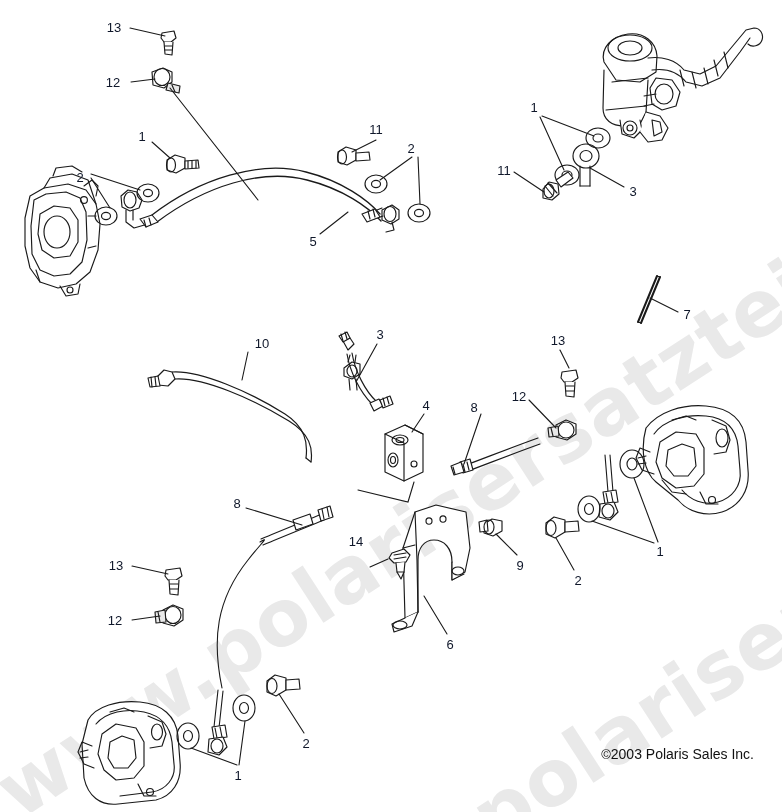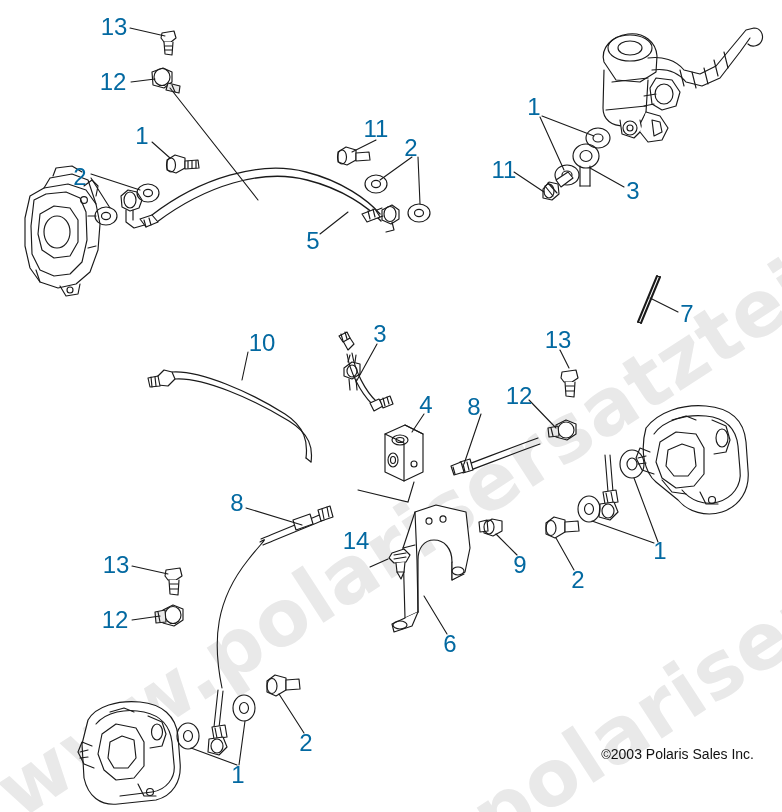--- a/index.html
+++ b/index.html
@@ -24,22 +24,22 @@
     left:-20px; top:760px;
   }
 
   
   #art{position:absolute;left:0;top:0;width:782px;height:812px;z-index:2;}
 
   
   .callout{
     position:absolute;z-index:4;
     font-family:"Liberation Sans",sans-serif;
-    font-size:24px;
-    color:#0369a1;
+    font-size:13px;
+    color:#0f172a;
     line-height:1;
     transform:translate(-50%,-50%);
     white-space:nowrap;
   }
 
   
   #copyright{
     position:absolute;z-index:5;
     right:28px;bottom:50px;
     font-family:"Liberation Sans",sans-serif;

